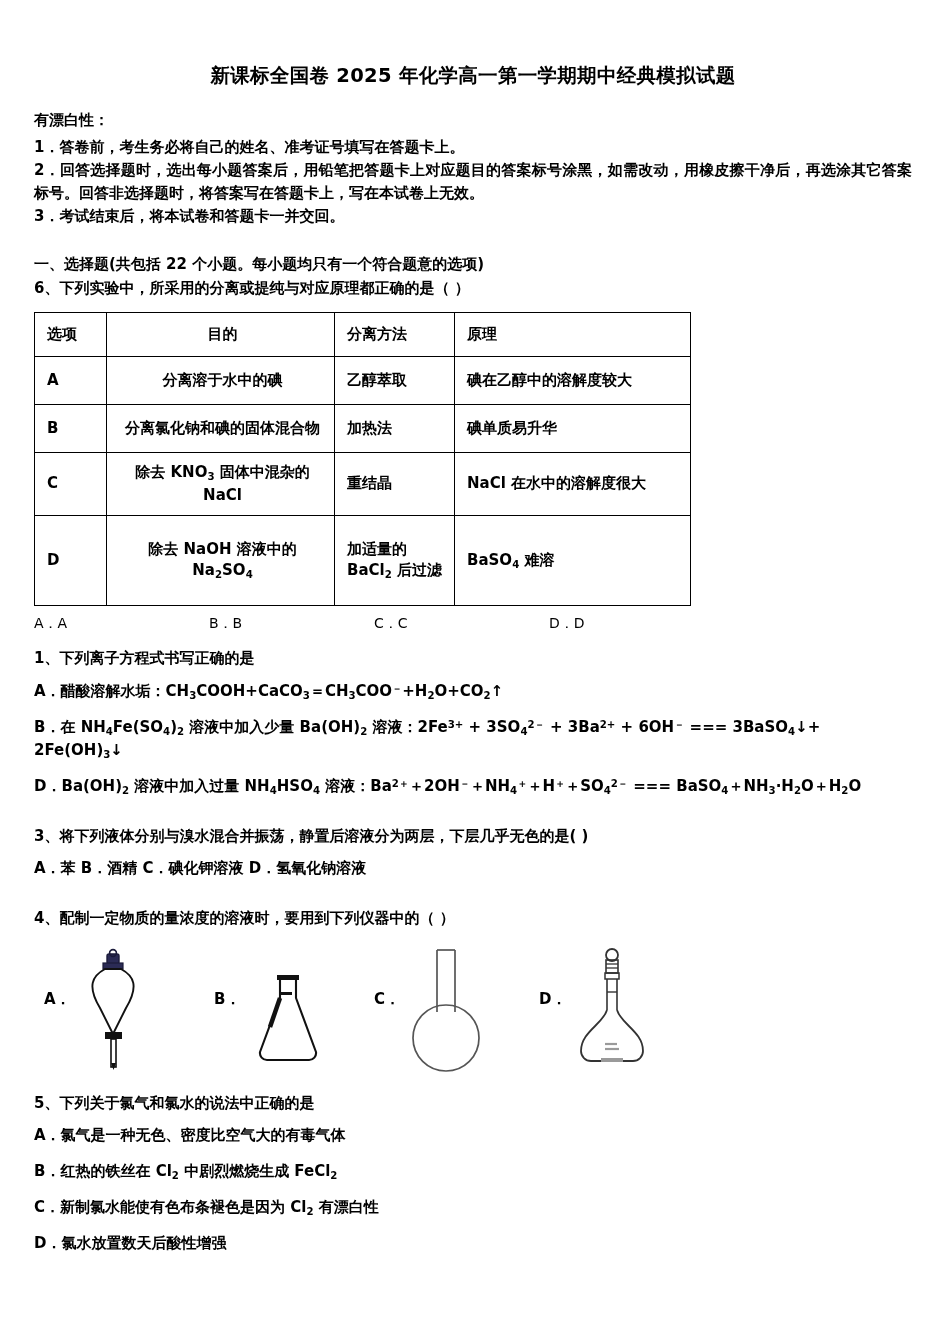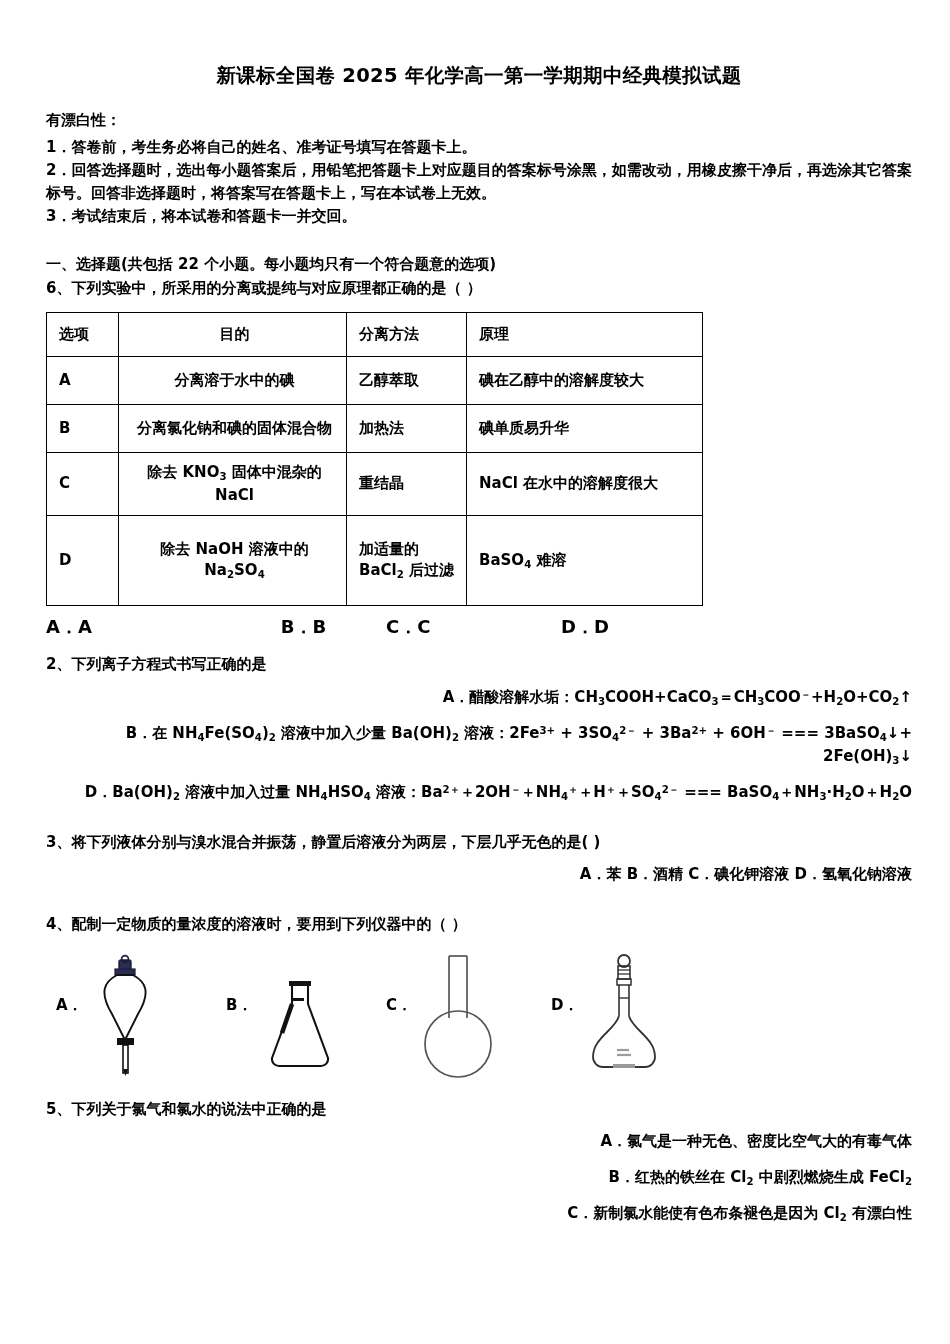--- a/index.html
+++ b/index.html
@@ -7,21 +7,21 @@
   body {
     width: 950px;
     height: 1344px;
     background: #ffffff;
     font-family: "Liberation Serif", "DejaVu Serif", serif;
     color: #000000;
     position: relative;
     overflow: hidden;
   }
   .page {
-    padding: 62px 38px 0 46px;
+    padding: 62px 38px 0 34px;
     width: 950px;
   }
   .doc-title {
     text-align: center;
     font-family: "DejaVu Sans", "Liberation Sans", sans-serif;
     font-weight: bold;
     font-size: 19.5px;
     letter-spacing: 0.3px;
     margin: 0 0 22px 0;
     line-height: 1.4;
@@ -56,21 +56,20 @@
     font-size: 15px;
     line-height: 1.55;
     margin: 0;
   }
   .opt-line {
     font-family: "DejaVu Sans", "Liberation Sans", sans-serif;
     font-weight: bold;
     font-size: 15px;
     line-height: 1.5;
     margin: 0 0 13px 0;
-    text-align: right;
   }
   .opt-line:last-child { margin-bottom: 0; }
   sub { font-size: 0.68em; vertical-align: -0.28em; }
   sup { font-size: 0.68em; vertical-align: 0.42em; }
 
   
   table.exp-table {
     border-collapse: collapse;
     width: 656px;
     margin: 12px 0 0 0;
@@ -91,27 +90,27 @@
   td.c-prin { width: 236px; }
   tr.hdr td { height: 44px; }
   tr.r-a td, tr.r-b td, tr.r-c td { height: 48px; }
   tr.r-d td { height: 90px; }
   td.two-line { line-height: 2.1; padding-top: 6px; padding-bottom: 6px; }
 
   
   .ans-row {
     display: flex;
     font-family: "DejaVu Sans", "Liberation Sans", sans-serif;
-    font-weight: bold;
-    font-size: 18px;
+    font-weight: normal;
+    font-size: 14px;
     margin: 9px 0 0 0;
   }
   .ans-row span { display: inline-block; }
   .ans-a { width: 175px; }
-  .ans-b { width: 165px; text-align: center; }
+  .ans-b { width: 165px; }
   .ans-c { width: 175px; }
 
   
   .apparatus-row {
     position: relative;
     height: 132px;
     margin: 16px 0 0 0;
   }
   .app-cell {
     position: absolute;
@@ -186,21 +185,21 @@
 
   <div class="ans-row">
     <span class="ans-a">A．A</span>
     <span class="ans-b">B．B</span>
     <span class="ans-c">C．C</span>
     <span>D．D</span>
   </div>
 
   <div class="gap-md"></div>
 
-  <p class="q-line">2、下列离子方程式书写正确的是</p>
+  <p class="q-line">1、下列离子方程式书写正确的是</p>
   <div class="gap-sm"></div>
   <p class="opt-line">A．醋酸溶解水垢：CH<sub>3</sub>COOH+CaCO<sub>3</sub>＝CH<sub>3</sub>COO<sup>－</sup>+H<sub>2</sub>O+CO<sub>2</sub>↑</p>
   <p class="opt-line">B．在 NH<sub>4</sub>Fe(SO<sub>4</sub>)<sub>2</sub> 溶液中加入少量 Ba(OH)<sub>2</sub> 溶液：2Fe<sup>3+</sup> + 3SO<sub>4</sub><sup>2－</sup> + 3Ba<sup>2+</sup> + 6OH<sup>－</sup> === 3BaSO<sub>4</sub>↓+ 2Fe(OH)<sub>3</sub>↓</p>
   <p class="opt-line">D．Ba(OH)<sub>2</sub> 溶液中加入过量 NH<sub>4</sub>HSO<sub>4</sub> 溶液：Ba<sup>2＋</sup>＋2OH<sup>－</sup>＋NH<sub>4</sub><sup>＋</sup>＋H<sup>＋</sup>＋SO<sub>4</sub><sup>2－</sup> === BaSO<sub>4</sub>＋NH<sub>3</sub>·H<sub>2</sub>O＋H<sub>2</sub>O</p>
 
   <div class="gap-md"></div>
 
   <p class="q-line">3、将下列液体分别与溴水混合并振荡，静置后溶液分为两层，下层几乎无色的是(  )</p>
   <div class="gap-sm"></div>
   <p class="opt-line">A．苯 B．酒精 C．碘化钾溶液 D．氢氧化钠溶液</p>
@@ -266,14 +265,15 @@
 
   </div>
 
   <div class="gap-md"></div>
 
   <p class="q-line">5、下列关于氯气和氯水的说法中正确的是</p>
   <div class="gap-sm"></div>
   <p class="opt-line">A．氯气是一种无色、密度比空气大的有毒气体</p>
   <p class="opt-line">B．红热的铁丝在 Cl<sub>2</sub> 中剧烈燃烧生成 FeCl<sub>2</sub></p>
   <p class="opt-line">C．新制氯水能使有色布条褪色是因为 Cl<sub>2</sub> 有漂白性</p>
+  <p class="opt-line">D．氯水放置数天后酸性增强</p>
 
 </div>
 
 </body></html>

